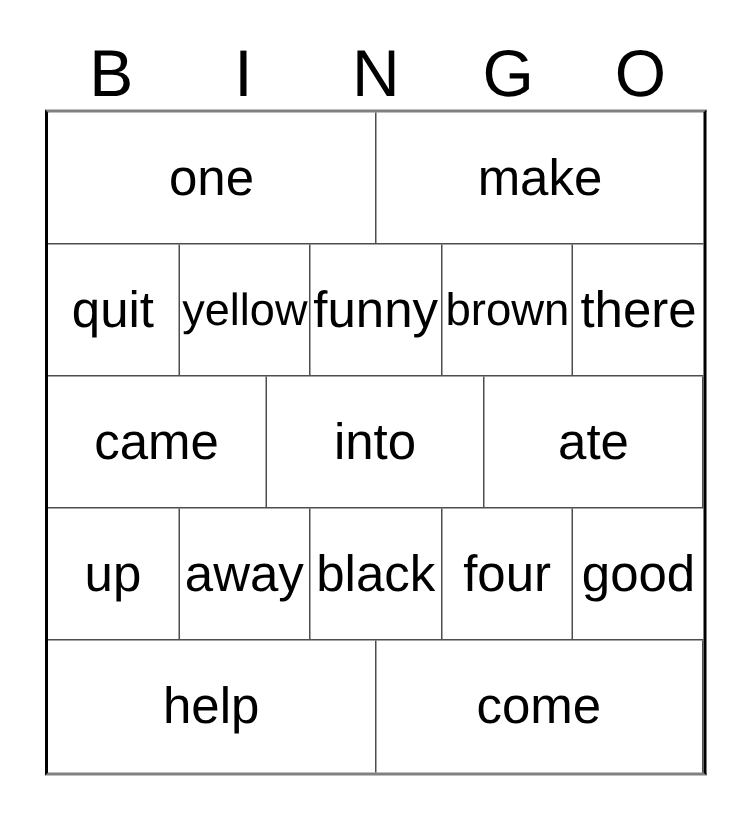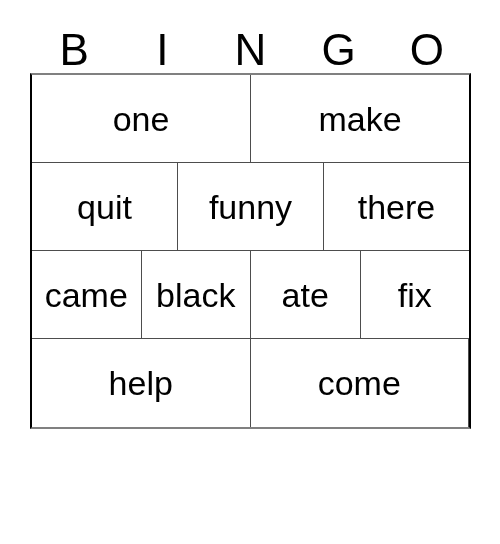--- a/index.html
+++ b/index.html
@@ -104,42 +104,62 @@
       <div class="cell last-col">
           <span class="cell-text">make</span>
         </div>
     </div>
 
     <div class="grid-row">
       <div class="cell">
           <span class="cell-text">quit</span>
         </div>
       <div class="cell">
+          <span class="cell-text" style="transform: scale(0.882979);">yellow</span>
+        </div>
+      <div class="cell">
           <span class="cell-text">funny</span>
+        </div>
+      <div class="cell">
+          <span class="cell-text" style="transform: scale(0.892473);">brown</span>
         </div>
       <div class="cell last-col">
           <span class="cell-text">there</span>
         </div>
     </div>
 
     <div class="grid-row">
       <div class="cell">
           <span class="cell-text">came</span>
         </div>
       <div class="cell">
-          <span class="cell-text">black</span>
+          <span class="cell-text">into</span>
         </div>
       <div class="cell">
           <span class="cell-text">ate</span>
         </div>
+    </div>
+
+    <div class="grid-row">
+      <div class="cell">
+          <span class="cell-text">up</span>
+        </div>
+      <div class="cell">
+          <span class="cell-text">away</span>
+        </div>
+      <div class="cell">
+          <span class="cell-text">black</span>
+        </div>
+      <div class="cell">
+          <span class="cell-text">four</span>
+        </div>
       <div class="cell last-col">
-          <span class="cell-text">fix</span>
+          <span class="cell-text">good</span>
         </div>
     </div>
-
 
     <div class="grid-row last-row">
       <div class="cell">
           <span class="cell-text">help</span>
         </div>
       <div class="cell">
           <span class="cell-text">come</span>
         </div>
     </div>
 

